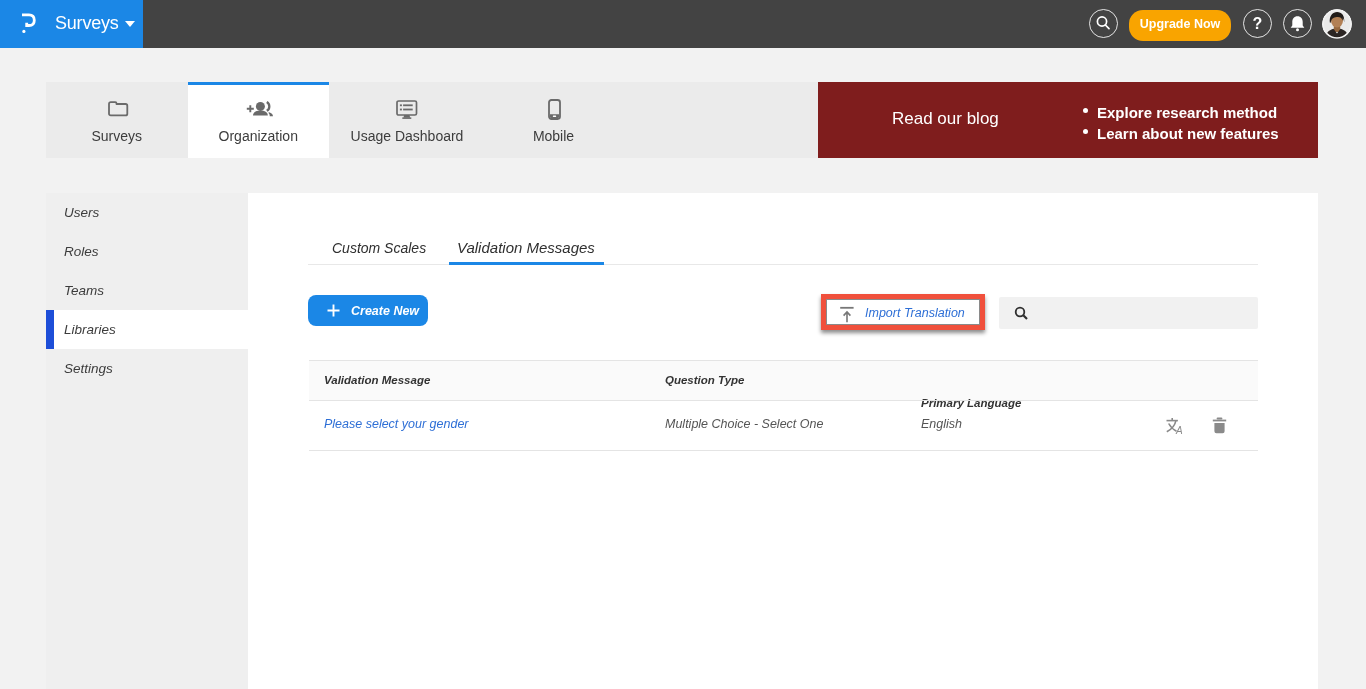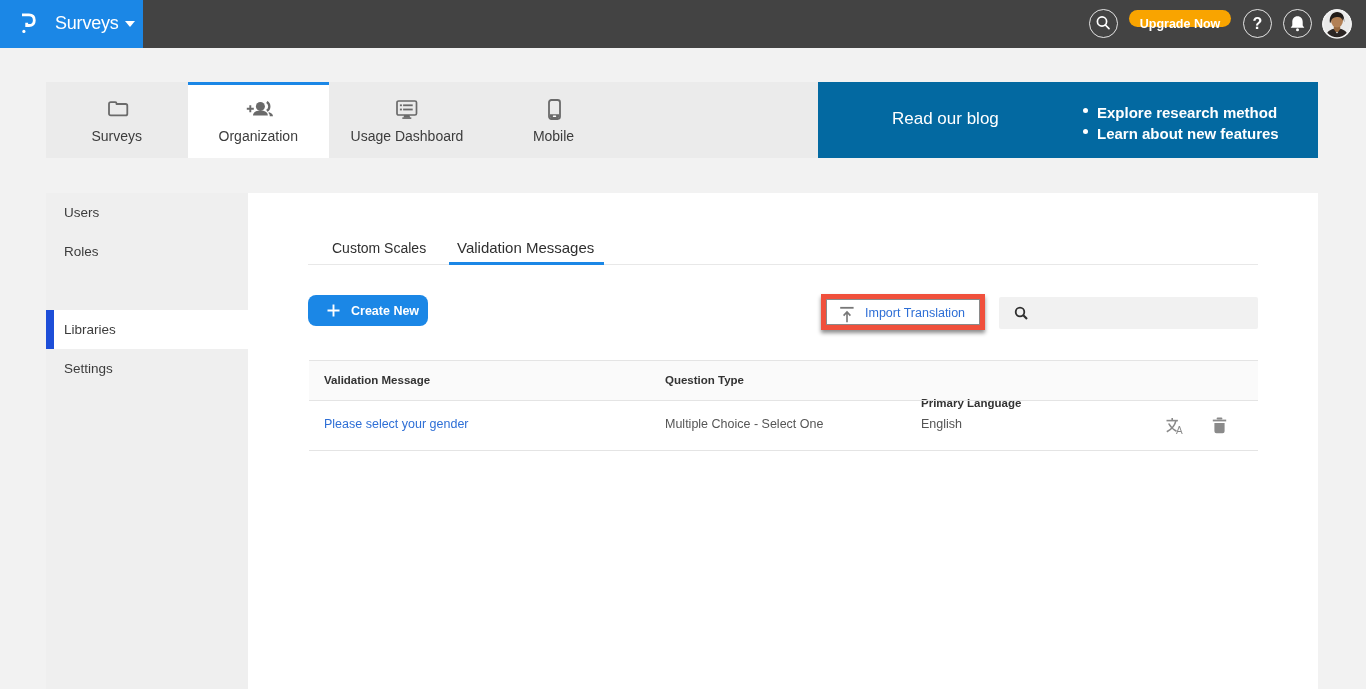--- a/index.html
+++ b/index.html
@@ -8,36 +8,36 @@
   .abs { position:absolute; }
 
   
   #topbar { position:absolute; left:0; top:0; width:1366px; height:48px; background:#434343; }
   #logo { position:absolute; left:0; top:0; width:143px; height:48px; background:#1b87e6; }
   #logo .brand { position:absolute; left:55px; top:13px; color:#fff; font-size:18px; letter-spacing:-0.2px; }
   #logo .caret { position:absolute; left:125px; top:21px; width:0; height:0;
       border-left:5px solid transparent; border-right:5px solid transparent; border-top:6px solid #fff; }
   .circbtn { position:absolute; top:9px; width:29px; height:29px; border-radius:50%;
       border:1px solid rgba(255,255,255,.85); }
-  #upgrade { position:absolute; left:1129px; top:10px; width:102px; height:17px; border-radius:14px;
+  #upgrade { position:absolute; left:1129px; top:10px; width:102px; height:31px; border-radius:14px;
       background:#f9a400; color:#fff; font-size:12.5px; font-weight:bold; text-align:center; line-height:28px; }
 
   
   #navband { position:absolute; left:46px; top:82px; width:772px; height:76px; background:#ebebeb; }
   .navtab { position:absolute; top:0; height:76px; }
   .navtab .lbl { position:absolute; top:46px; width:100%; text-align:center; font-size:14px; color:#3c3c3c; }
   #tab-active { position:absolute; left:141.5px; top:0; width:141.5px; height:76px; background:#fff;
       border-top:3px solid #1b87e6; }
-  #blogpanel { position:absolute; left:818px; top:82px; width:500px; height:76px; background:#0369a1; color:#fff; }
+  #blogpanel { position:absolute; left:818px; top:82px; width:500px; height:76px; background:#7f1d1d; color:#fff; }
   #blogpanel .title { position:absolute; left:0; top:27px; font-size:17px; }
   .bullet { position:absolute; color:#fff; font-size:15px; font-weight:bold; }
   .bullet::before { content:""; position:absolute; left:-14px; top:4px; width:5px; height:5px; border-radius:50%; background:#fff; }
 
   
-  #card { position:absolute; left:46px; top:193px; width:1272px; height:496px; background:#fff; }
+  #card { position:absolute; left:46px; top:193px; width:1272px; height:496px; background:#fff;font-style:italic; }
   #sidebar { position:absolute; left:0; top:0; width:202px; height:496px; background:#efefef; }
   .sideitem { position:absolute; left:0; width:202px; height:39px; line-height:39px; padding-left:18px;
       font-size:13.5px; color:#3c3c3c; }
   .sideitem.active { background:#fff; border-left:8px solid #1d4ed8; padding-left:10px; }
 
   
   .ctab { position:absolute; font-size:15px; color:#2f2f2f; }
   #tabline { position:absolute; left:262px; top:71px; width:950px; height:1px; background:#e8e8e8; }
   #tabunder { position:absolute; left:403px; top:69px; width:155px; height:3px; background:#1b87e6; }
   #createbtn { position:absolute; left:262px; top:102px; width:120px; height:31px; background:#1b87e6;
@@ -144,20 +144,21 @@
   <div id="blogpanel">
     <div class="title" style="left:74px;">Read our blog</div>
     <div class="bullet" style="left:279px; top:22px;">Explore research method</div>
     <div class="bullet" style="left:279px; top:43px;">Learn about new features</div>
   </div>
 
   <div id="card">
     <div id="sidebar">
       <div class="sideitem" style="top:0;">Users</div>
       <div class="sideitem" style="top:39px;">Roles</div>
+      <div class="sideitem" style="top:78px;">Teams</div>
       <div class="sideitem active" style="top:117px;">Libraries</div>
       <div class="sideitem" style="top:156px;">Settings</div>
     </div>
 
     <div class="ctab" style="left:286px; top:47px; font-size:14px;">Custom Scales</div>
     <div class="ctab" style="left:411px; top:46px;">Validation Messages</div>
     <div id="tabline"></div>
     <div id="tabunder"></div>
 
     <div id="createbtn">

